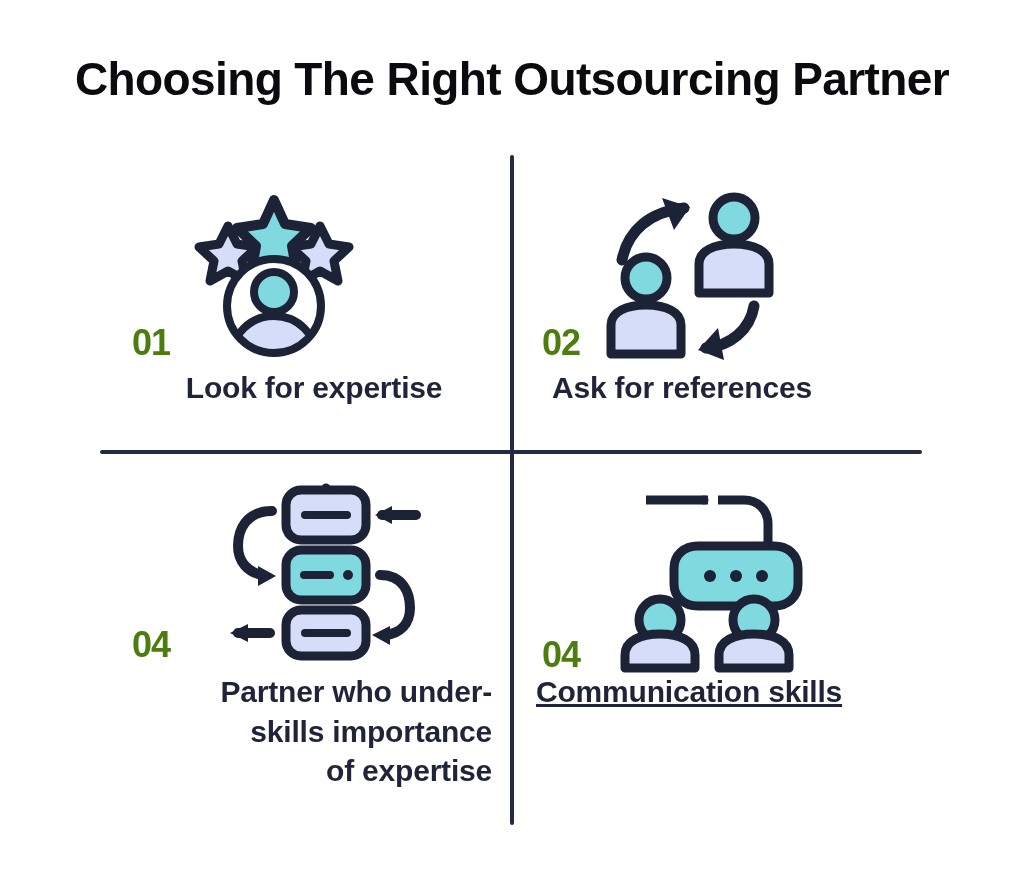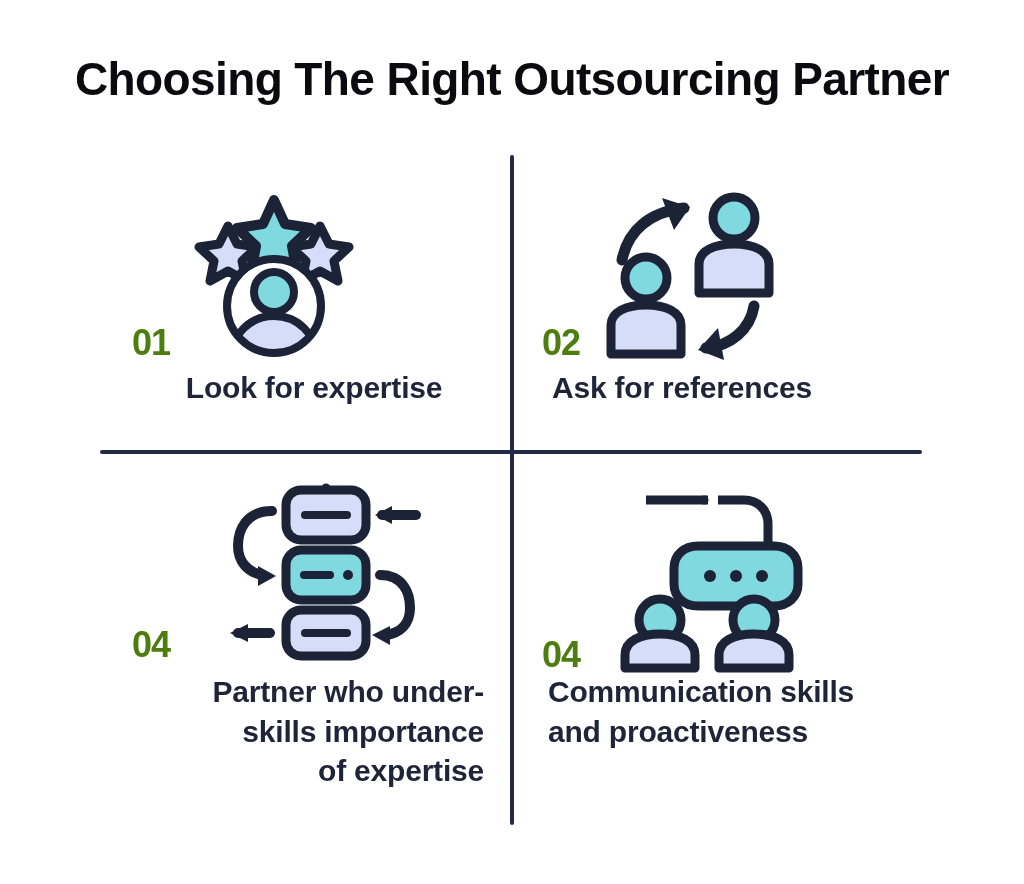--- a/index.html
+++ b/index.html
@@ -94,22 +94,22 @@
   .caption {
     position: absolute;
     font-size: 30px;
     font-weight: bold;
     color: #1f2439;
     line-height: 1.32;
     letter-spacing: -0.2px;
   }
   .q1 .caption { left: 38px; top: 198px; text-align: center; width: 360px; }
   .q2 .caption { left: 24px; top: 198px; text-align: left; width: 380px; }
-  .q4 .caption { left: 0px;  top: 202px; text-align: right; width: 388px; }
-  .q3 .caption { left: 20px; top: 202px; text-align: left; width: 390px; }
+  .q4 .caption { left: 8px;  top: 202px; text-align: right; width: 388px; }
+  .q3 .caption { left: 8px; top: 202px; text-align: left; width: 390px; text-decoration: underline; }
 
   .caption .line { display: block; white-space: nowrap; }
 </style>
 </head>
 <body>
 
 <div class="infographic">
 
   <div class="title">Choosing The Right Outsourcing Partner</div>
 
@@ -230,17 +230,16 @@
           <circle cx="66" cy="132" r="21" fill="#7fd9de" stroke="#1c2336" stroke-width="9"></circle>
           <path d="M31 180 L31 167 C31 153 46 146 66 146 C86 146 101 153 101 167 L101 180 Z" fill="#d6ddf9" stroke="#1c2336" stroke-width="9" stroke-linejoin="round"></path>
 
           <circle cx="160" cy="132" r="21" fill="#7fd9de" stroke="#1c2336" stroke-width="9"></circle>
           <path d="M125 180 L125 167 C125 153 140 146 160 146 C180 146 195 153 195 167 L195 180 Z" fill="#d6ddf9" stroke="#1c2336" stroke-width="9" stroke-linejoin="round"></path>
         </svg>
       </span>
     </div>
     <div class="caption">
       <span class="line">Communication skills</span>
-      <span class="line">and proactiveness</span>
     </div>
   </div>
 
 </div>
 
 </body></html>

